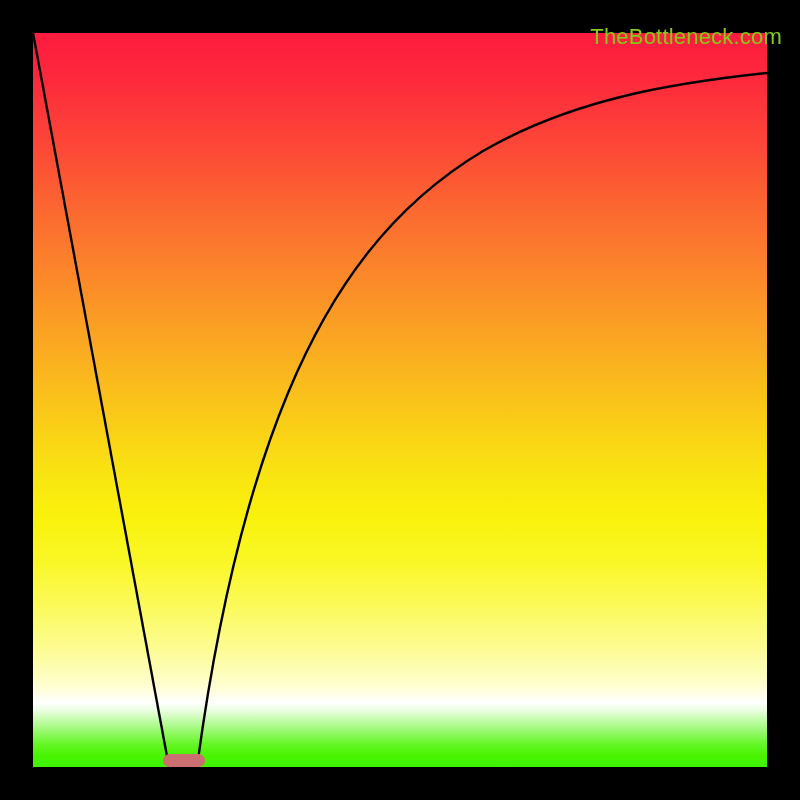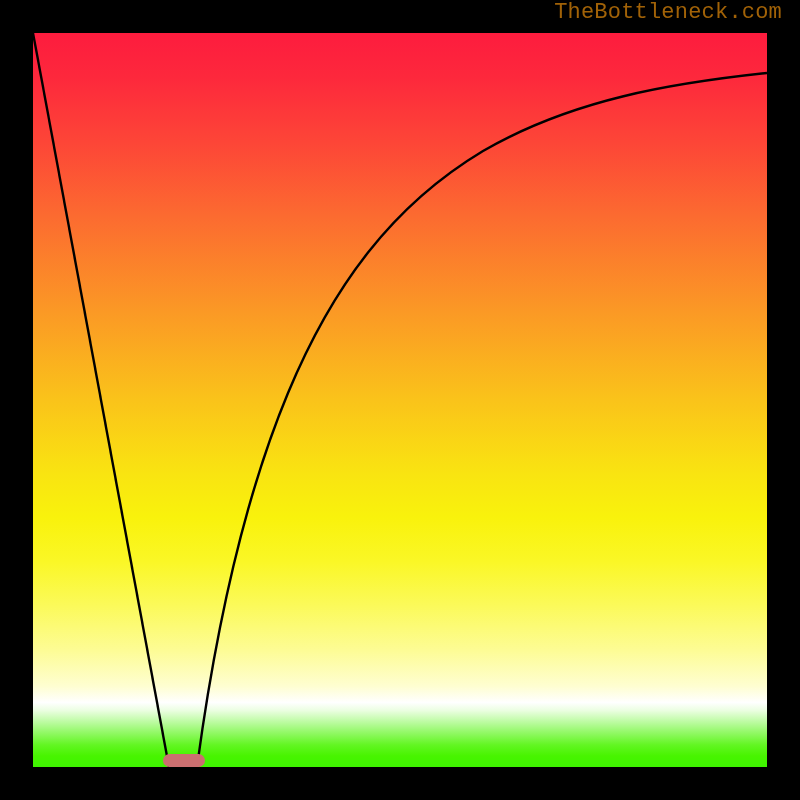--- a/index.html
+++ b/index.html
@@ -56,27 +56,26 @@
     pointer-events: none;
   }
   .marker {
     position: absolute;
     background: #cb6f70;
     border-radius: 7px;
     height: 13px;
   }
   .watermark {
     position: absolute;
-    top: 0;
+    top: 24px;
     right: 18px;
-    color: #a16207;
+    color: #84cc16;
     font-size: 22px;
     letter-spacing: 0.2px;
     user-select: none;
-    font-family: Liberation Mono, monospace;
   }
 </style>
 </head>
 <body>
 
 <div class="frame">
 
   <div class="plot">
 
     <svg class="curve" viewBox="0 0 734 734" preserveAspectRatio="none">

